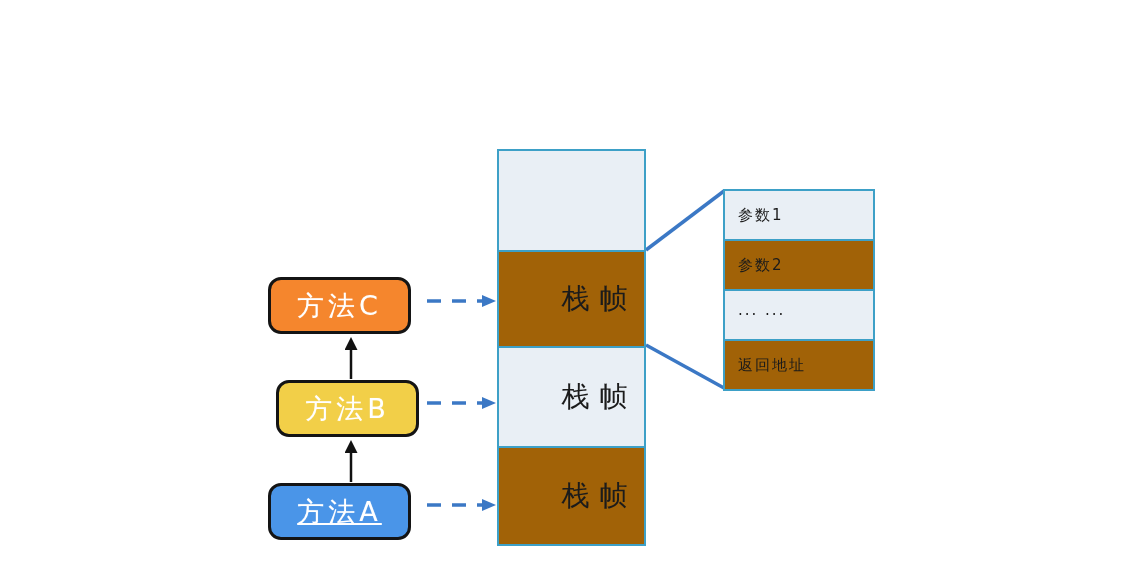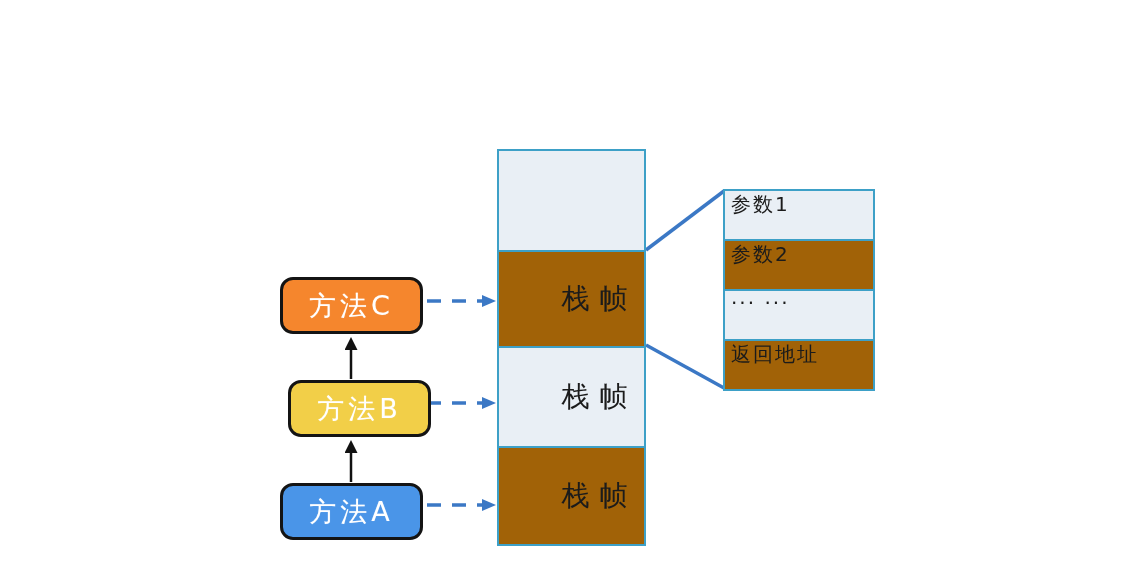--- a/index.html
+++ b/index.html
@@ -19,37 +19,37 @@
     position: absolute;
     left: 0;
     top: 0;
     width: 1142px;
     height: 571px;
     pointer-events: none;
   }
   
   .method-box {
     position: absolute;
-    left: 280px;
+    left: 268px;
     width: 143px;
     height: 57px;
     box-sizing: border-box;
     border: 3px solid #141414;
     border-radius: 13px;
     display: flex;
     align-items: center;
     justify-content: center;
     color: #ffffff;
     font-size: 27px;
     letter-spacing: 4px;
     text-shadow: 0 0 1px rgba(255,255,255,0.4);
   }
   .box-c { top: 277px; background: #f5862d; }
   .box-b { top: 380px; background: #f2cf48; margin-left: 8px; }
-  .box-a { top: 483px; background: #4a95e8; }
+  .box-a { top: 483px; background: #4a95e8; text-decoration: underline; }
 
   
   .stack {
     position: absolute;
     left: 497px;
     top: 149px;
     width: 149px;
     height: 397px;
     box-sizing: border-box;
     border: 2px solid #3da0c7;
@@ -84,22 +84,23 @@
     height: 202px;
     box-sizing: border-box;
     border: 2px solid #3da0c7;
     display: flex;
     flex-direction: column;
   }
   .detail-table .row {
     flex: 1;
     box-sizing: border-box;
     display: flex;
-    padding-left: 6px;
-    font-size: 20px;
+    align-items: center;
+    padding-left: 13px;
+    font-size: 15px;
     letter-spacing: 2px;
     color: #1b1b1b;
   }
   .detail-table .row + .row { border-top: 2px solid #3da0c7; }
 
   
   .watermark {
     position: absolute;
     right: 12px;
     bottom: 10px;

